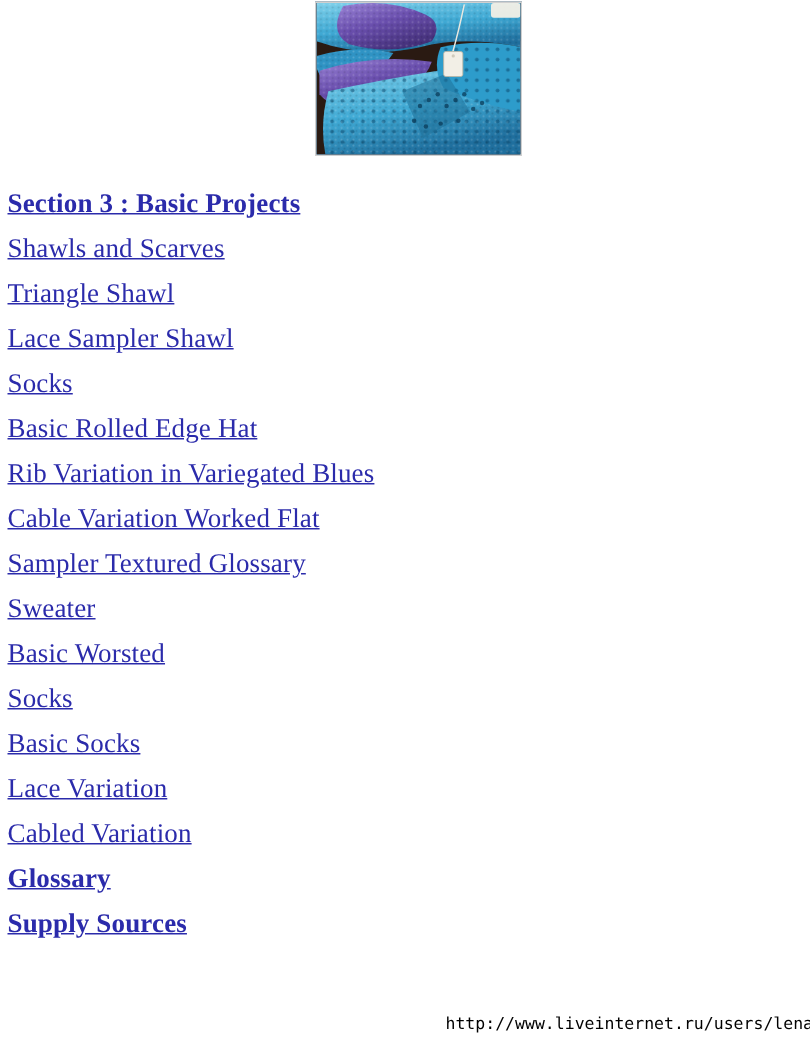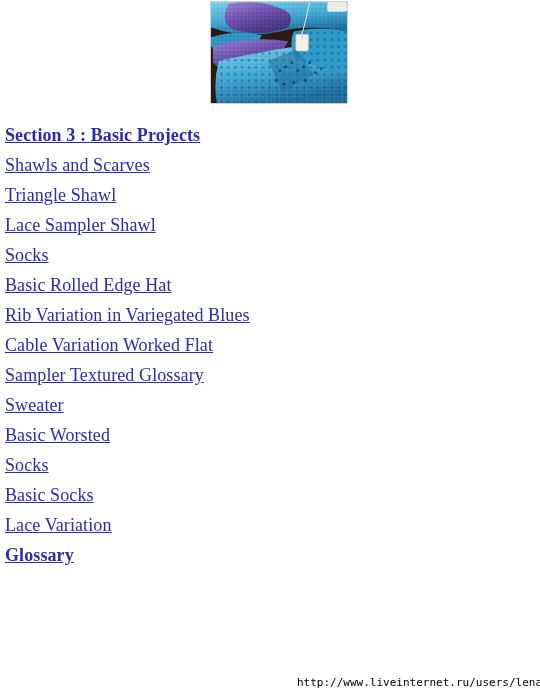--- a/index.html
+++ b/index.html
@@ -155,16 +155,18 @@
     <div class="toc-line"><a class="toc-link" href="#">Socks</a></div>
     <div class="toc-line indent"><a class="toc-link" href="#">Basic Rolled Edge Hat</a></div>
     <div class="toc-line indent"><a class="toc-link" href="#">Rib Variation in Variegated Blues</a></div>
     <div class="toc-line indent"><a class="toc-link" href="#">Cable Variation Worked Flat</a></div>
     <div class="toc-line indent"><a class="toc-link" href="#">Sampler Textured Glossary</a></div>
     <div class="toc-line"><a class="toc-link" href="#">Sweater</a></div>
     <div class="toc-line indent"><a class="toc-link" href="#">Basic Worsted</a></div>
     <div class="toc-line"><a class="toc-link" href="#">Socks</a></div>
     <div class="toc-line indent"><a class="toc-link" href="#">Basic Socks</a></div>
     <div class="toc-line indent"><a class="toc-link" href="#">Lace Variation</a></div>
+    <div class="toc-line indent"><a class="toc-link" href="#">Cabled Variation</a></div>
     <div class="toc-line"><a class="toc-link bold" href="#">Glossary</a></div>
+    <div class="toc-line"><a class="toc-link bold" href="#">Supply Sources</a></div>
   </nav>
 
 <div id="footer-url">http://www.liveinternet.ru/users/lenatt/</div>
 
 </body></html>

